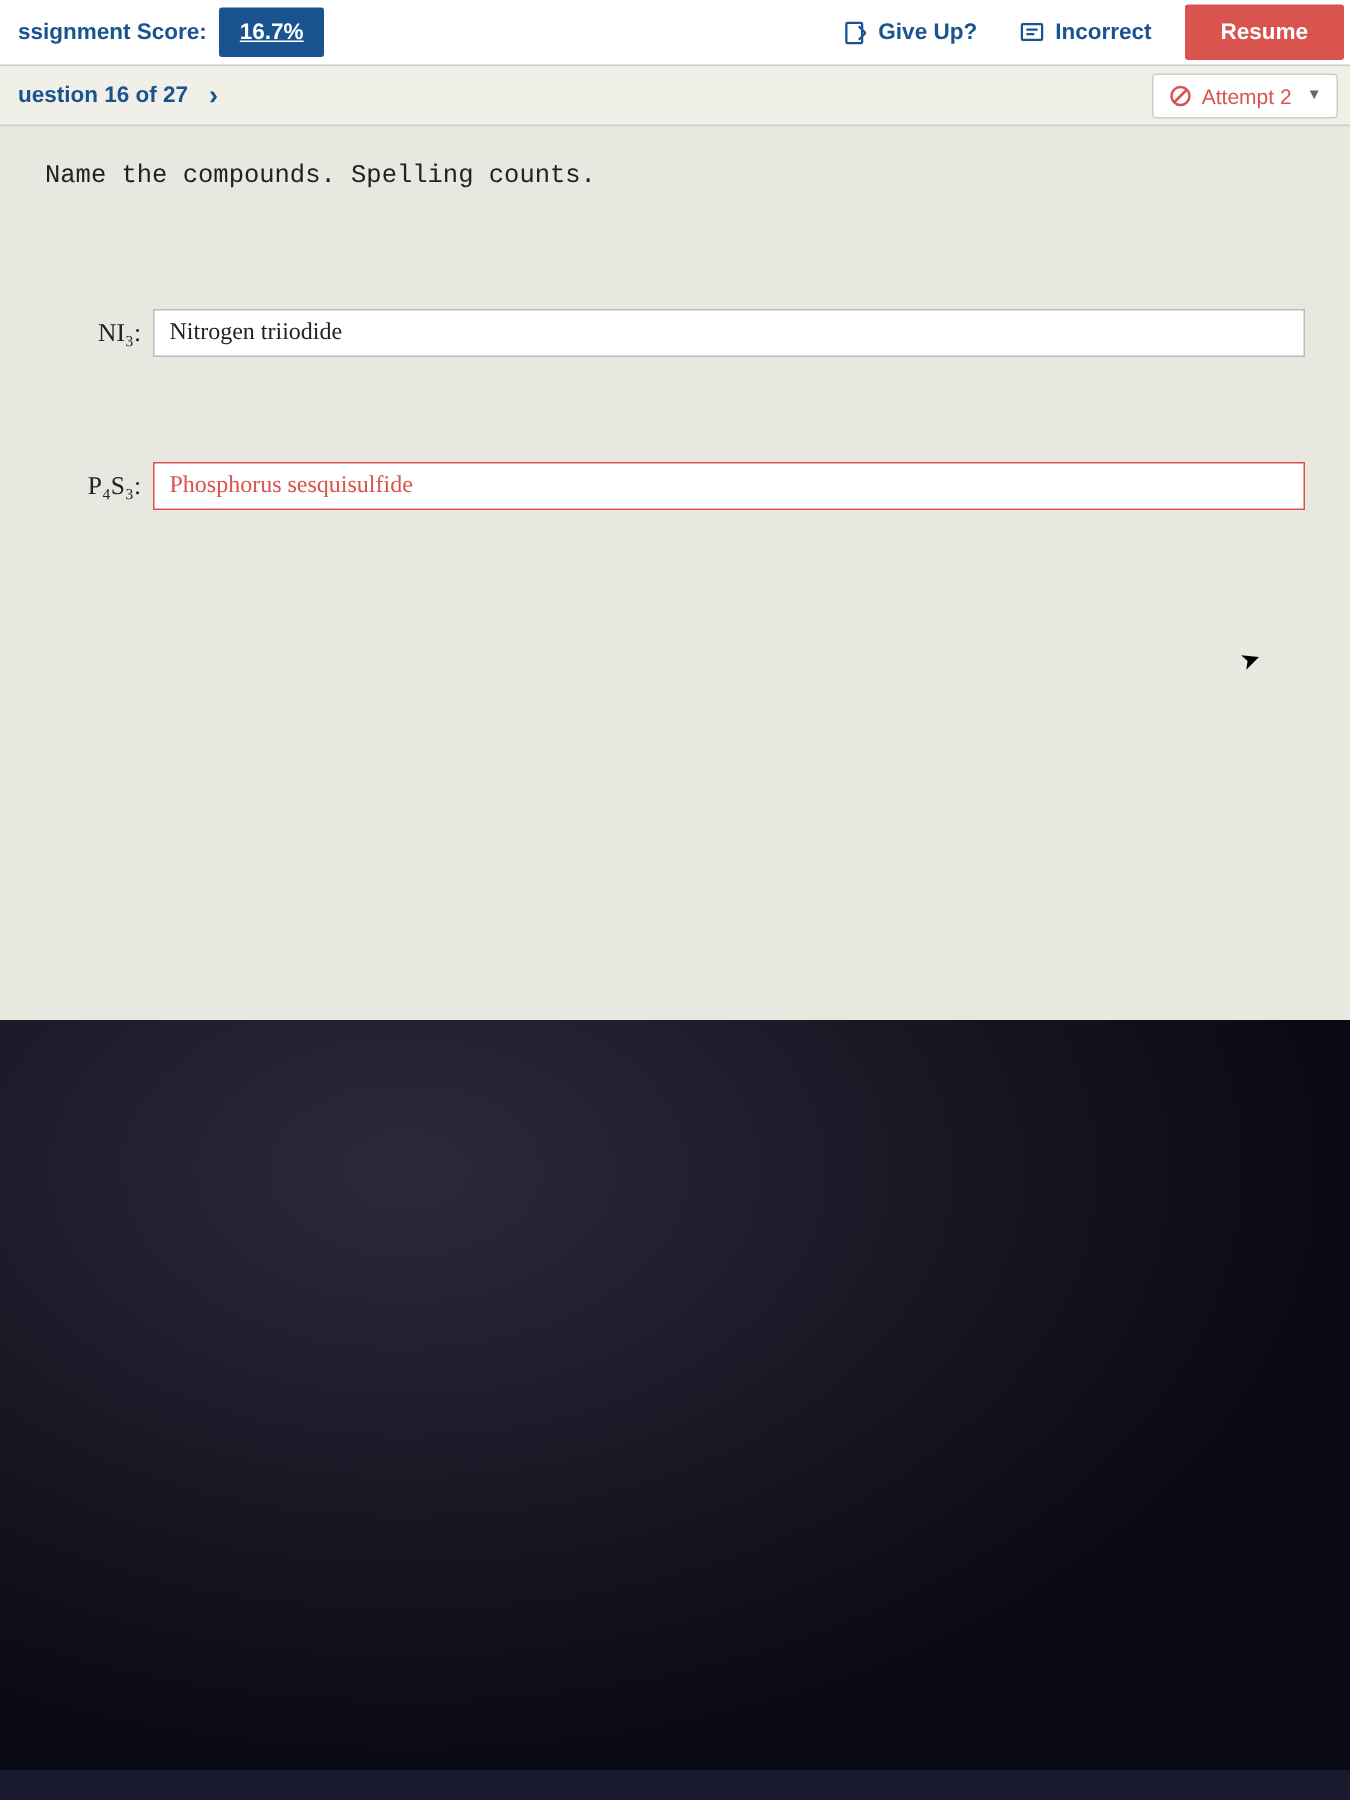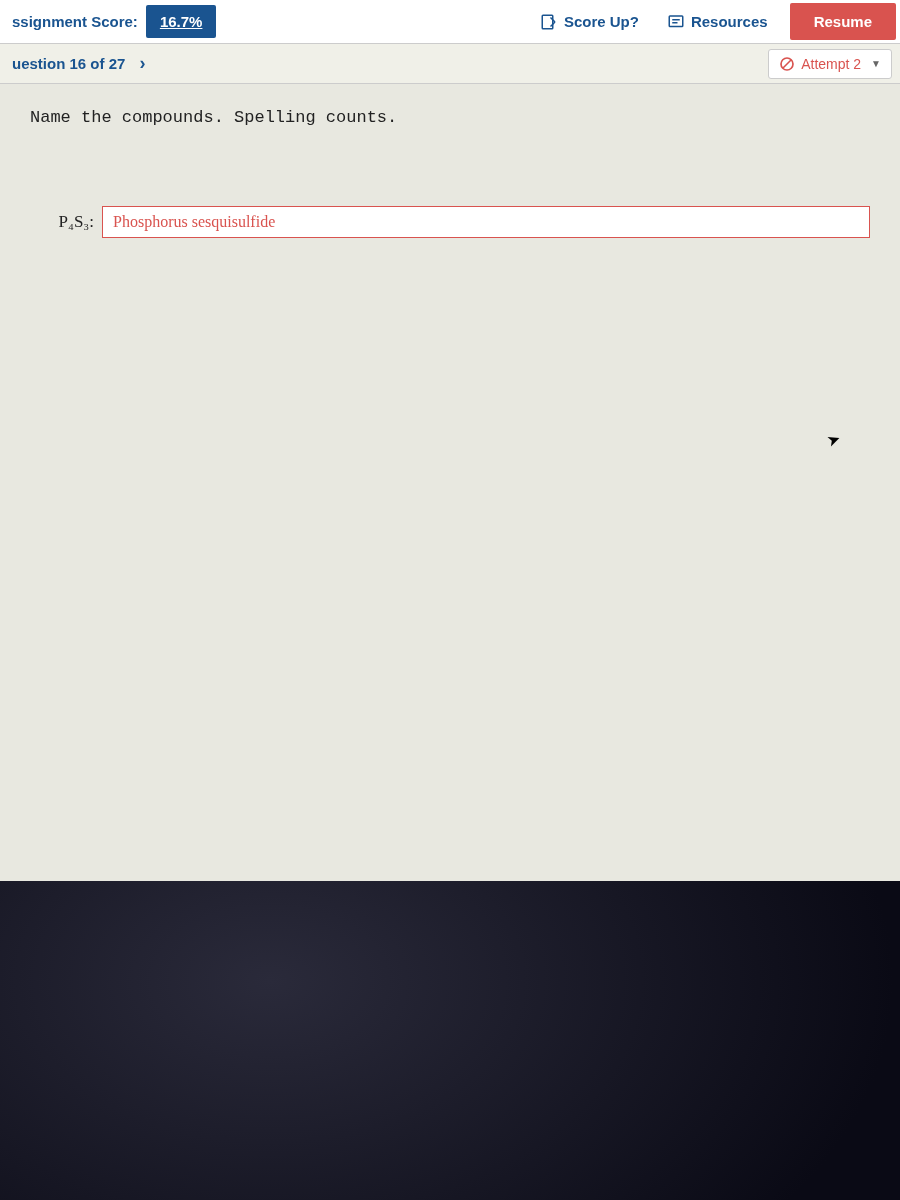--- a/index.html
+++ b/index.html
@@ -10,21 +10,21 @@
     body {
       font-family: Arial, Helvetica, sans-serif;
       background: #1a1a2e;
       width: 900px;
       height: 1200px;
       overflow: hidden;
     }
     .screen {
       background: #e8e8e0;
       width: 100%;
-      height: 881px;
+      height: 680px;
       position: relative;
     }
     .top-bar {
       display: flex;
       align-items: center;
       background: #fff;
       border-bottom: 1px solid #ccc;
       height: 44px;
       padding: 0 4px;
     }
@@ -191,32 +191,32 @@
 
 
     <button class="top-btn">
       <span class="icon">
         <svg viewBox="0 0 24 24" width="18" height="18" fill="none" stroke="#1a5490" stroke-width="2">
           <rect x="3" y="3" width="14" height="18" rx="1"></rect>
           <line x1="14" y1="6" x2="20" y2="12"></line>
           <line x1="14" y1="18" x2="20" y2="12"></line>
         </svg>
       </span>
-      <span>Score Up?</span>
+      <span>Give Up?</span>
     </button>
 
     <button class="top-btn">
       <span class="icon">
         <svg viewBox="0 0 24 24" width="18" height="18" fill="none" stroke="#1a5490" stroke-width="2">
           <rect x="3" y="4" width="18" height="14" rx="1"></rect>
           <line x1="7" y1="9" x2="17" y2="9"></line>
           <line x1="7" y1="13" x2="14" y2="13"></line>
         </svg>
       </span>
-      <span>Resources</span>
+      <span>Incorrect</span>
     </button>
 
     <button class="resume-btn">Resume</button>
   </div>
 
   <div class="question-bar">
     <span class="question-label">uestion 16 of 27</span>
     <span class="chevron-right">›</span>
     <div class="spacer"></div>
     <div class="attempt-badge">
@@ -227,20 +227,26 @@
         </svg>
       </span>
       <span>Attempt 2</span>
       <span class="attempt-caret">▼</span>
     </div>
   </div>
 
   <div class="content">
     <div class="prompt">Name the compounds. Spelling counts.</div>
 
+    <div class="compound-block">
+      <div class="compound-row">
+        <span class="compound-label">NI₃:</span>
+        <input class="compound-input" value="Nitrogen triiodide" style="">
+      </div>
+    </div>
 
     <div class="compound-block">
       <div class="compound-row">
         <span class="compound-label">P₄S₃:</span>
         <input class="compound-input error" value="Phosphorus sesquisulfide" style="">
       </div>
     </div>
   </div>
 
   <div class="cursor-arrow">➤</div>

